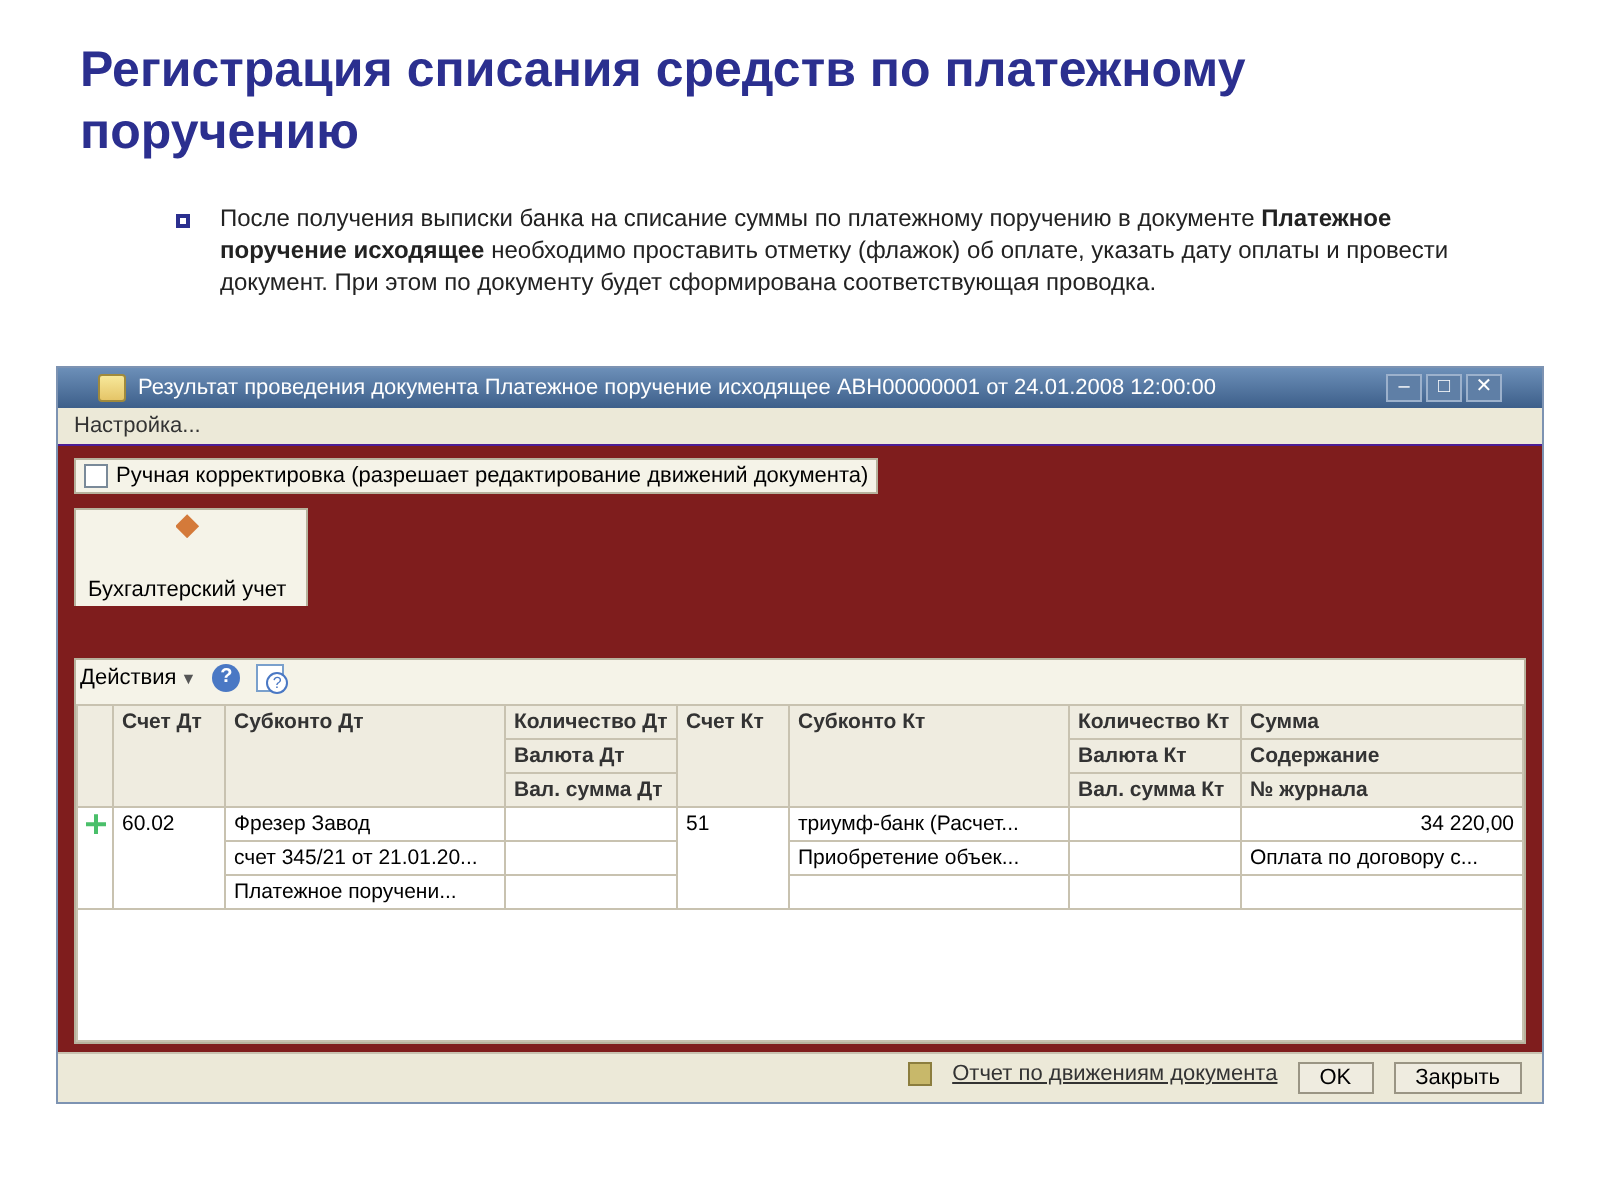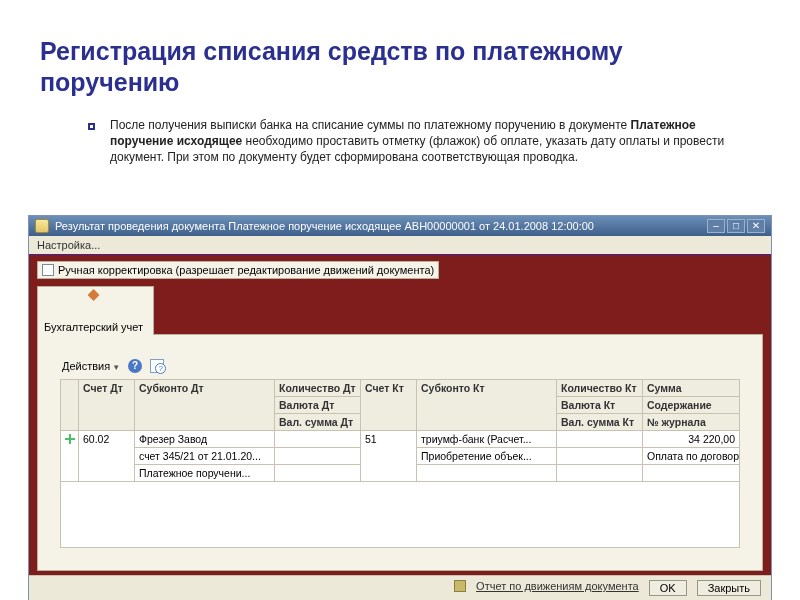--- a/index.html
+++ b/index.html
@@ -5,21 +5,21 @@
   * { box-sizing: border-box; }
   body {
     margin: 0;
     font-family: Arial, sans-serif;
     background: #fff;
     width: 800px;
     height: 600px;
     overflow: hidden;
   }
   .slide {
-    padding: 36px 40px;
+    padding: 20px 40px;
   }
   .heading {
     color: #2b2f8f;
     font-size: 25px;
     font-weight: bold;
     line-height: 1.25;
     margin-bottom: 18px;
     font-family: Verdana, Arial, sans-serif;
   }
   .body-text {
@@ -44,21 +44,21 @@
     margin: 14px 28px 0 28px;
     border: 1px solid #7d93b2;
     background: #ece9d8;
     font-size: 11px;
   }
   .titlebar {
     background: linear-gradient(#6c8fb8, #3d5f8a);
     color: #fff;
     display: flex;
     align-items: center;
-    padding: 3px 6px;
+    padding: 3px 20px;
     font-size: 11px;
     justify-content: center;
   }
   .titlebar .doc-icon {
     width: 14px; height: 14px;
     margin-right: 6px;
     background: linear-gradient(#f7e89a,#e5c568);
     border: 1px solid #a08a3c;
     border-radius: 2px;
   }
@@ -115,21 +115,22 @@
     flex-direction: column;
   }
   .tab-icon {
     width: 12px; height: 12px;
     background: #d47a3a;
     clip-path: polygon(50% 0, 100% 50%, 50% 100%, 0 50%);
   }
   .tab-body {
     border: 1px solid #b7b29d;
     background: #f5f3e8;
-    padding: 22px;
+    padding: 0;
+    margin-top: 27px;
   }
   .actions {
     display: flex;
     align-items: center;
     gap: 8px;
     font-size: 11px;
     padding: 2px 2px 6px 2px;
   }
   .dropdown-arrow {
     font-size: 8px; color: #555; margin-left: 2px;

